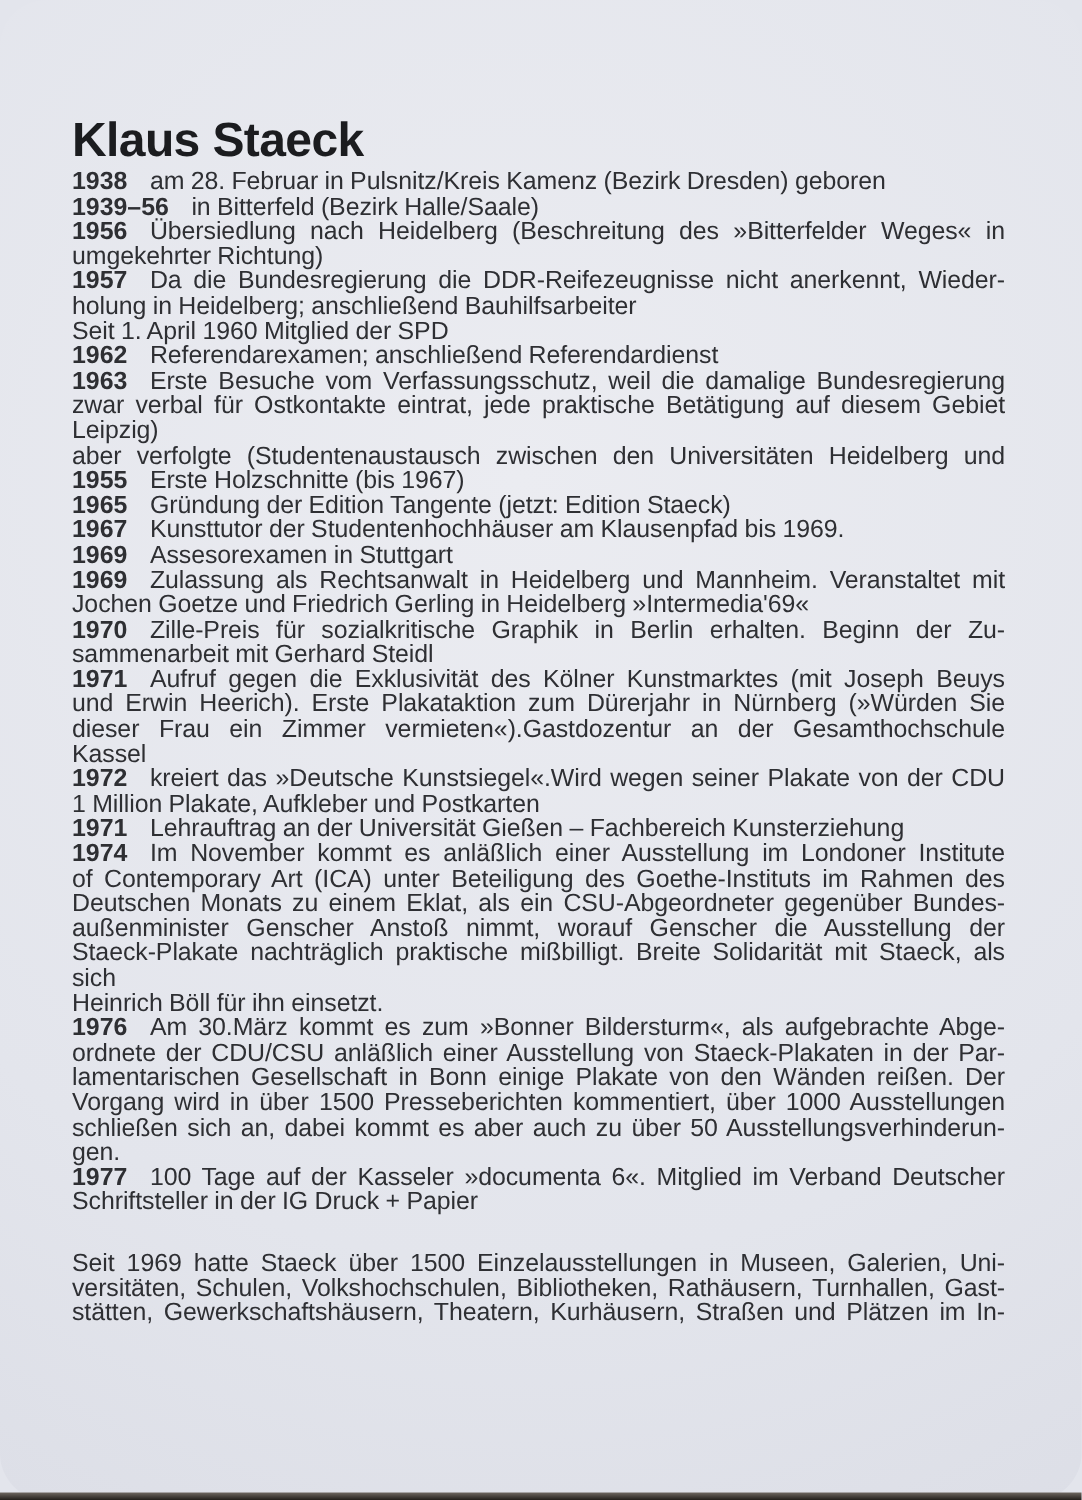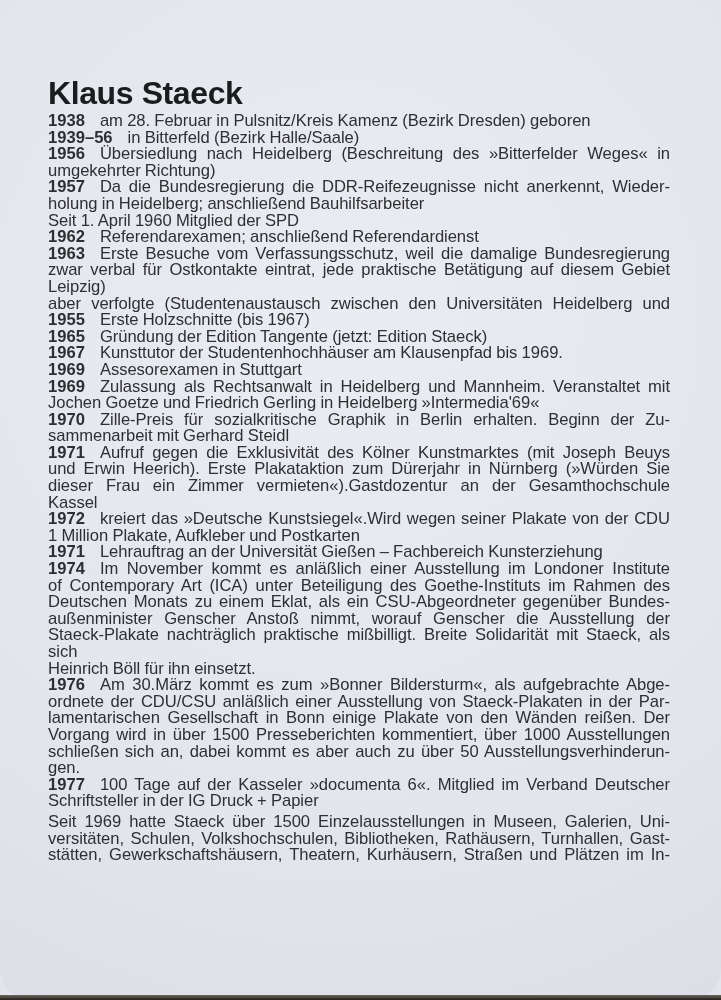--- a/index.html
+++ b/index.html
@@ -41,21 +41,21 @@
   .line.jl{
     text-align:justify;
     text-align-last:justify;
     -moz-text-align-last:justify;
   }
   .year{
     font-weight:bold;
     margin-right:15px;
     letter-spacing:0;
   }
-  .closing{width:622px;margin-top:4px;}
+  .closing{width:622px;margin-top:24px;}
   .bottom-edge{
     position:absolute;left:0;bottom:0;width:721px;height:5px;
     background:linear-gradient(to bottom,#6e6760,var(--edge,#231f1b));
   }
 </style>
 </head>
 <body style="--paper: #e3e5ec; --paper-light: #ebecf1; --paper-dark: #d8dae3; --ink: #2e2f33; --title-ink: #1b1c1f; --edge: #231f1b;">
 
 <div class="photo">
   <div class="paper">

